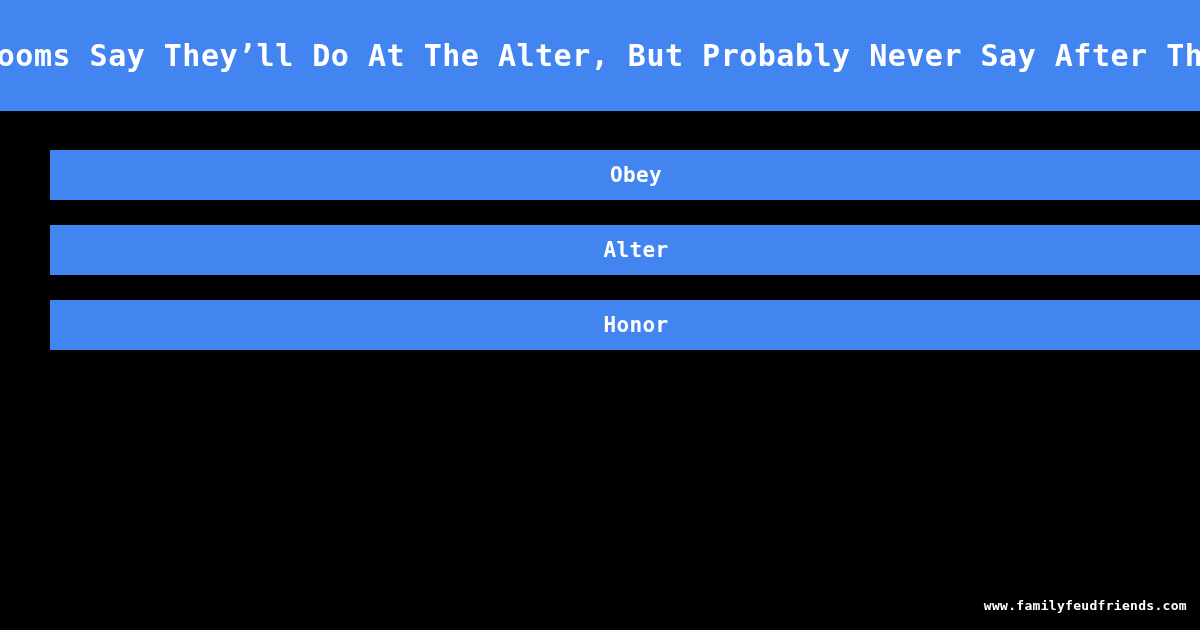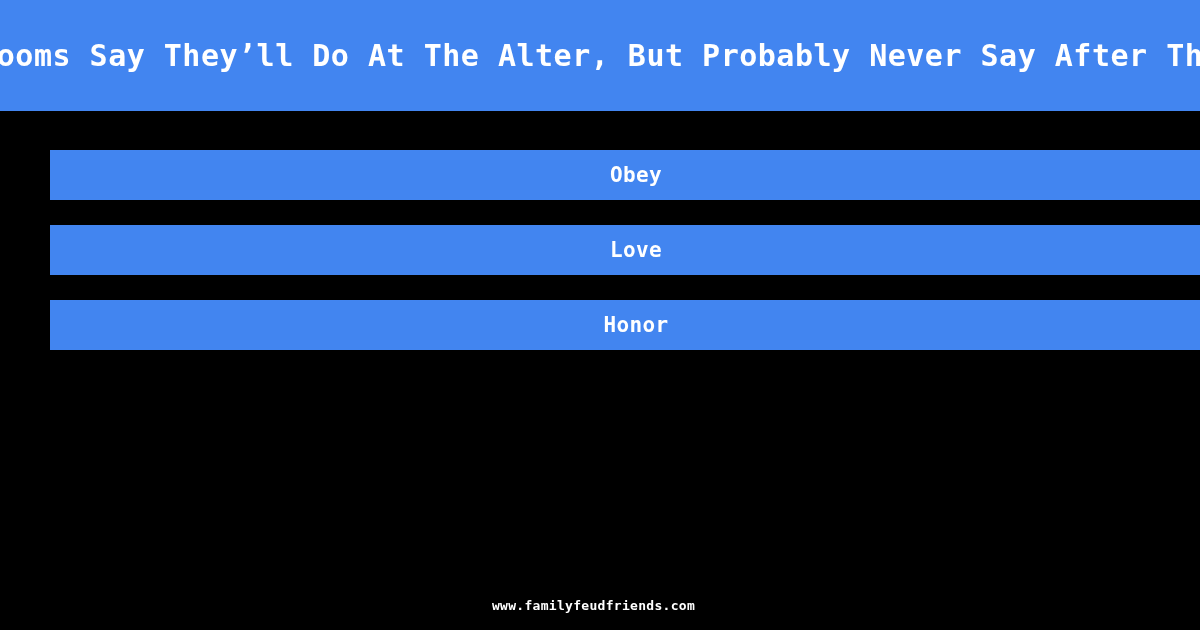--- a/index.html
+++ b/index.html
@@ -90,21 +90,21 @@
     letter-spacing: 0.4px;
     white-space: nowrap;
   }
 
   
   .footer {
     position: absolute;
     left: 0;
     bottom: 16px;
     width: 1187px;
-    text-align: center;
+    text-align: right;
   }
 
   .footer-link {
     color: #ffffff;
     font-family: "DejaVu Sans Mono", "Liberation Mono", monospace;
     font-weight: bold;
     font-size: 13px;
     letter-spacing: 0.3px;
     text-decoration: none;
     white-space: nowrap;
@@ -120,21 +120,21 @@
   </div>
 
   <div class="answers-area">
     <ul class="answer-list">
 
       <li class="answer-bar">
         <span class="answer-text">Obey</span>
       </li>
 
       <li class="answer-bar">
-        <span class="answer-text">Love</span>
+        <span class="answer-text">Alter</span>
       </li>
 
 
       <li class="answer-bar">
         <span class="answer-text">Honor</span>
       </li>
 
     </ul>
   </div>
 

